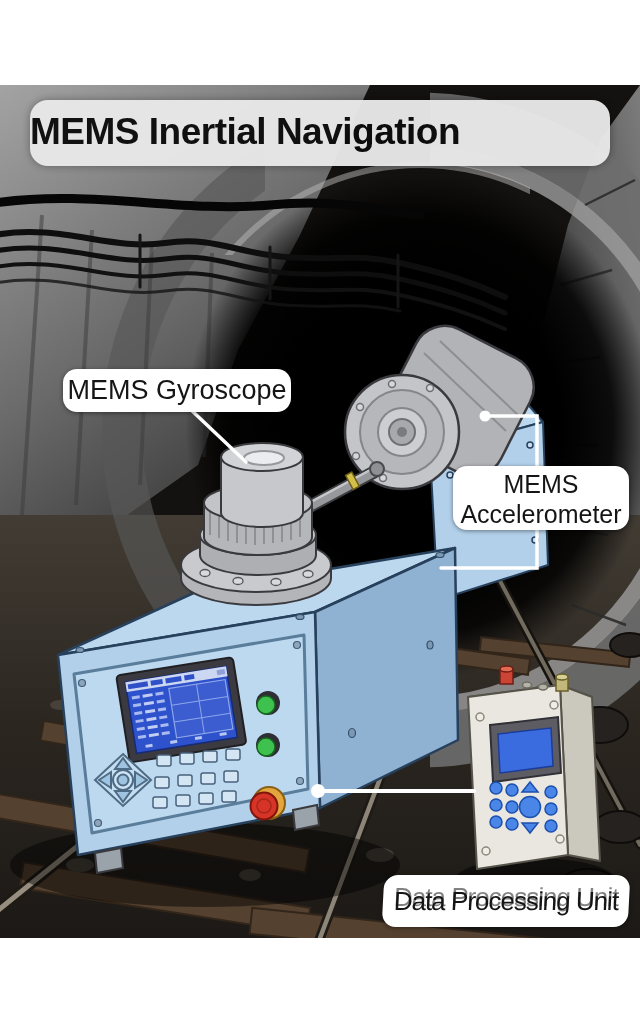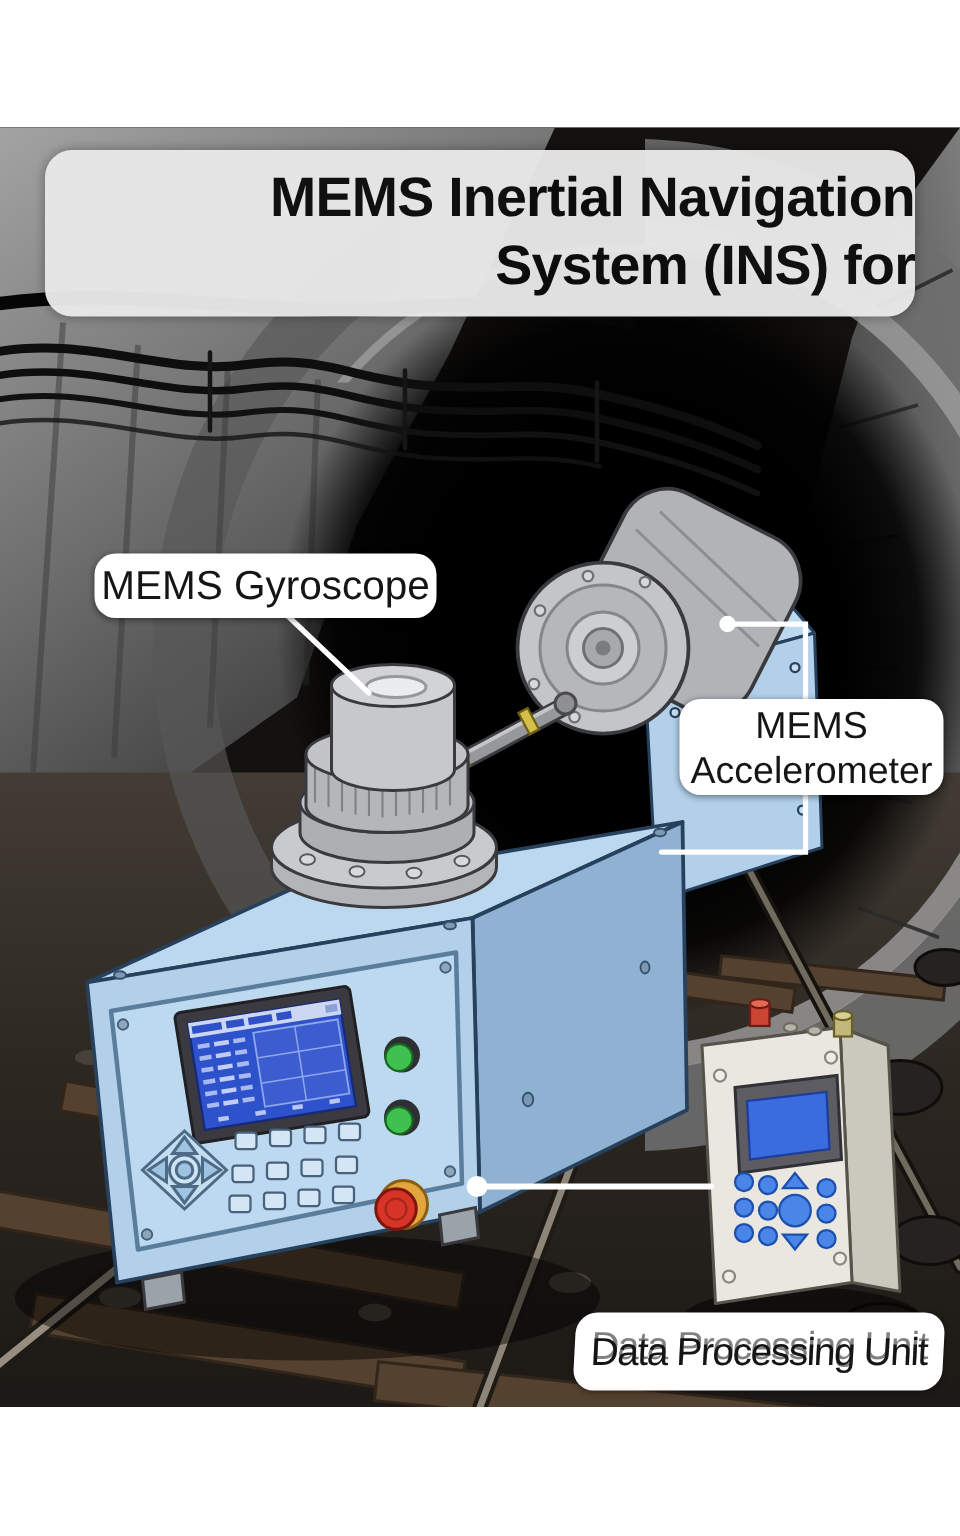--- a/index.html
+++ b/index.html
@@ -3,21 +3,21 @@
 <meta charset="utf-8">
 <style>
   html,body{margin:0;padding:0;}
   body{width:640px;height:1024px;background:#ffffff;font-family:"Liberation Sans",sans-serif;}
   .stage{position:relative;width:640px;height:1024px;overflow:hidden;background:#ffffff;}
   .photo{position:absolute;left:0;top:85px;width:640px;height:853px;background:#181512;}
   .photo svg{display:block;}
   .banner{
     position:absolute;left:30px;top:100px;width:580px;z-index:5;
     background:var(--banner_bg,#e9e9e9);opacity:0.96;border-radius:18px;
-    text-align:right;padding:9px 0 12px;box-shadow:0 0 8px rgba(0,0,0,0.35);
+    text-align:left;padding:9px 0 12px;box-shadow:0 0 8px rgba(0,0,0,0.35);
   }
   .banner-line{font-weight:bold;font-size:37px;line-height:45px;color:var(--text_dark,#0c0c0c);letter-spacing:-0.5px;}
   .callout-label{
     position:absolute;z-index:6;background:var(--label_bg,#ffffff);
     border-radius:14px;color:#151515;text-align:center;
     box-shadow:0 1px 4px rgba(0,0,0,0.45);
   }
   #label-gyro{left:63px;top:369px;width:228px;height:43px;font-size:27px;line-height:43px;}
   #label-accel{left:453px;top:466px;width:176px;height:64px;font-size:25px;line-height:30px;padding-top:3px;box-sizing:border-box;}
   #label-dpu{left:383px;top:875px;width:246px;height:52px;font-size:26px;line-height:52px;letter-spacing:-1px;}
@@ -382,20 +382,19 @@
       <path d="M 485,331 L 537,331 L 537,483 L 441,483" stroke-width="3.5"></path>
       <line x1="318" y1="706" x2="474" y2="706" stroke-width="4"></line>
     </g>
     <circle cx="485" cy="331" r="5.5" fill="#ffffff"></circle>
     <circle cx="318" cy="706" r="7" fill="#ffffff"></circle>
   </svg>
   </div>
 
   <div class="banner">
     <div class="banner-line">MEMS Inertial Navigation</div>
-    <div class="banner-line">System (INS) for</div>
   </div>
 
   <div id="label-accel" class="callout-label">MEMS Accelerometer</div>
   <div id="label-gyro" class="callout-label">MEMS Gyroscope</div>
   <div id="label-dpu" class="callout-label glitch">Data Processing Unit</div>
 
 </div>
 
 </body></html>

